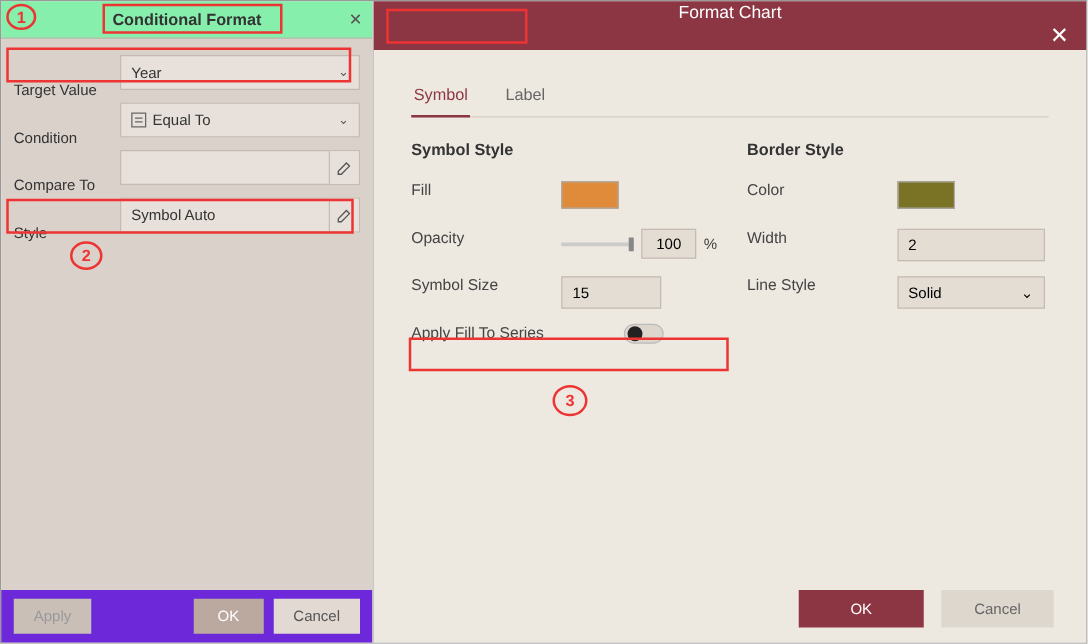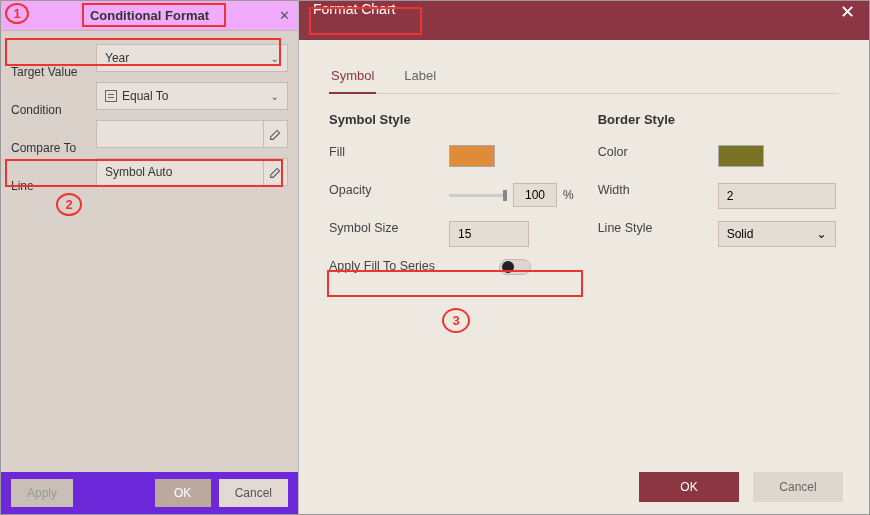--- a/index.html
+++ b/index.html
@@ -1,41 +1,41 @@
 <!DOCTYPE html>
 <html><head>
 <meta charset="utf-8">
 <style>
   * { box-sizing: border-box; font-family: Arial, sans-serif; }
   body { margin: 0; padding: 0; background: #fff; }
   .wrapper { width: 870px; height: 515px; border: 1px solid #999; position: relative; display: flex; }
   
   
   .left-panel { width: 297px; height: 513px; background: #dad1cb; position: relative; display: flex; flex-direction: column; }
-  .left-header { height: 30px; background: #f0abfc; display: flex; align-items: center; justify-content: center; position: relative; border-bottom: 1px solid #c0b5ad; }
+  .left-header { height: 30px; background: #86efac; display: flex; align-items: center; justify-content: center; position: relative; border-bottom: 1px solid #c0b5ad; }
   .left-title { font-size: 13px; font-weight: bold; color: #333; }
   .left-close { position: absolute; right: 8px; font-size: 13px; color: #555; cursor: pointer; }
   .left-body { padding: 8px 10px; flex: 1; }
   .field-row { display: flex; align-items: center; height: 38px; }
   .field-label { width: 85px; font-size: 12px; color: #333; margin-top: 28px; }
   .field-control { flex: 1; height: 28px; background: #e8e1db; border: 1px solid #c5bbb2; display: flex; align-items: center; padding: 0 8px; font-size: 12px; color: #333; position: relative; justify-content: space-between; }
   .field-control .caret { font-size: 10px; color: #555; }
   .field-control .edit { width: 24px; height: 26px; background: #e8e1db; border-left: 1px solid #c5bbb2; display: flex; align-items: center; justify-content: center; margin-right: -8px; }
   .eqicon { display: inline-block; width: 12px; height: 12px; border: 1px solid #666; margin-right: 5px; position: relative; }
   .eqicon::before { content: ""; position: absolute; left: 2px; right: 2px; top: 3px; height: 1px; background: #666; }
   .eqicon::after { content: ""; position: absolute; left: 2px; right: 2px; bottom: 3px; height: 1px; background: #666; }
   .left-footer { height: 42px; display: flex; align-items: center; padding: 0 10px; gap: 8px; background: #6d28d9; }
   .btn { height: 28px; padding: 0 16px; font-size: 12px; display: inline-flex; align-items: center; justify-content: center; border: none; cursor: pointer; }
   .btn-apply { background: #c9bfb7; color: #999; }
   .btn-ok-small { background: #bba9a0; color: #fff; margin-left: auto; width: 56px; }
   .btn-cancel-small { background: #e2d9d2; color: #555; }
   
   
   .right-modal { flex: 1; background: #ede8e0; position: relative; border-left: 1px solid #bbb; display: flex; flex-direction: column; }
-  .right-header { height: 39px; background: #8d3643; display: flex; padding: 0 14px; color: #fff; }
+  .right-header { height: 39px; background: #8d3643; display: flex; align-items: center; padding: 0 14px; color: #fff; flex-direction: column; }
   .right-title { font-size: 14px; }
   .right-close { margin-left: auto; font-size: 18px; cursor: pointer; }
   .right-body { padding: 22px 30px; flex: 1; }
   .tabs { display: flex; gap: 26px; border-bottom: 1px solid #d5cec4; }
   .tab { font-size: 13px; color: #666; padding: 6px 2px 10px 2px; cursor: pointer; position: relative; }
   .tab.active { color: #8d3643; }
   .tab.active::after { content: ""; position: absolute; left: 0; right: 0; bottom: -1px; height: 2px; background: #8d3643; }
   .columns { display: flex; gap: 24px; margin-top: 18px; }
   .col { flex: 1; }
   .col-title { font-size: 13px; font-weight: bold; color: #333; margin-bottom: 18px; }
@@ -96,21 +96,21 @@
         <div class="field-control">
           <span></span>
           <span class="edit">
             <svg class="pencil" viewBox="0 0 16 16">
                 <path d="M2 11 L10 3 L13 6 L5 14 L2 14 Z" fill="none" stroke="#555" stroke-width="1.3"></path>
               </svg>
           </span>
         </div>
       </div>
       <div class="field-row">
-        <div class="field-label">Line</div>
+        <div class="field-label">Style</div>
         <div class="field-control">
           <span>Symbol Auto</span>
           <span class="edit">
             <svg class="pencil" viewBox="0 0 16 16">
                 <path d="M2 11 L10 3 L13 6 L5 14 L2 14 Z" fill="none" stroke="#555" stroke-width="1.3"></path>
               </svg>
           </span>
         </div>
       </div>
     </div>

